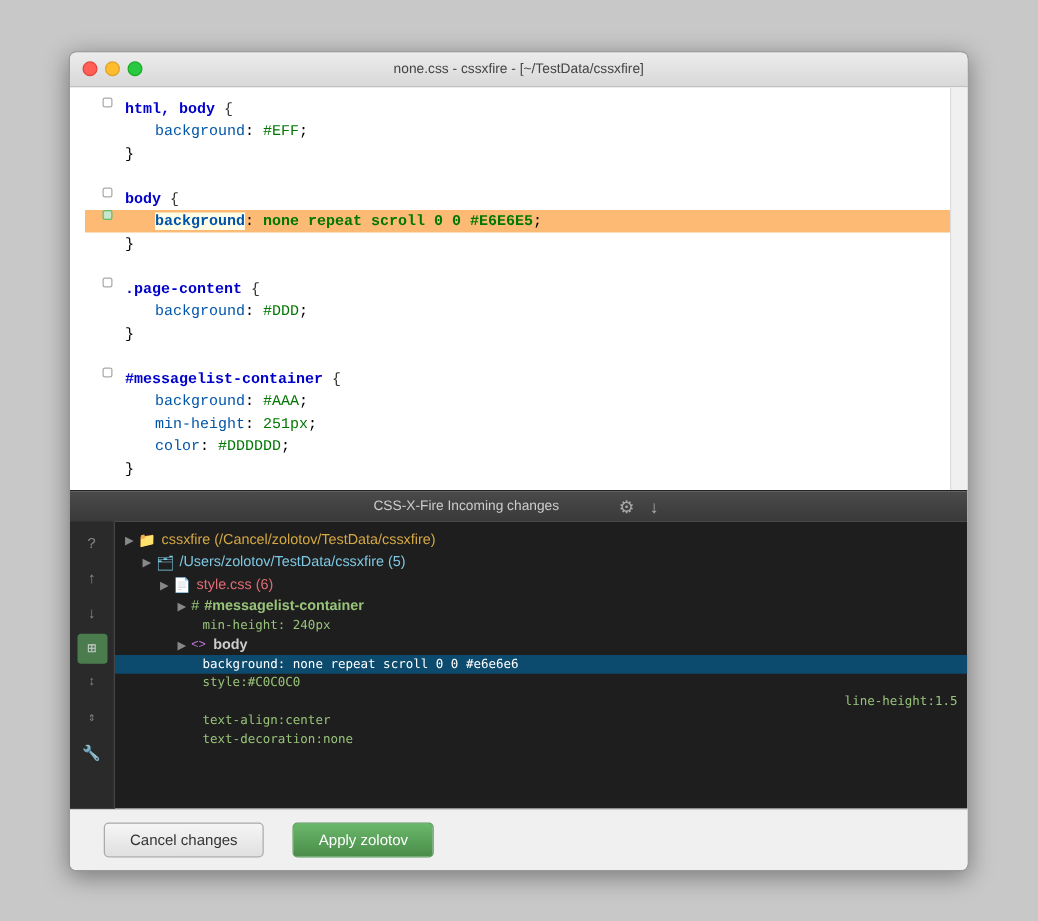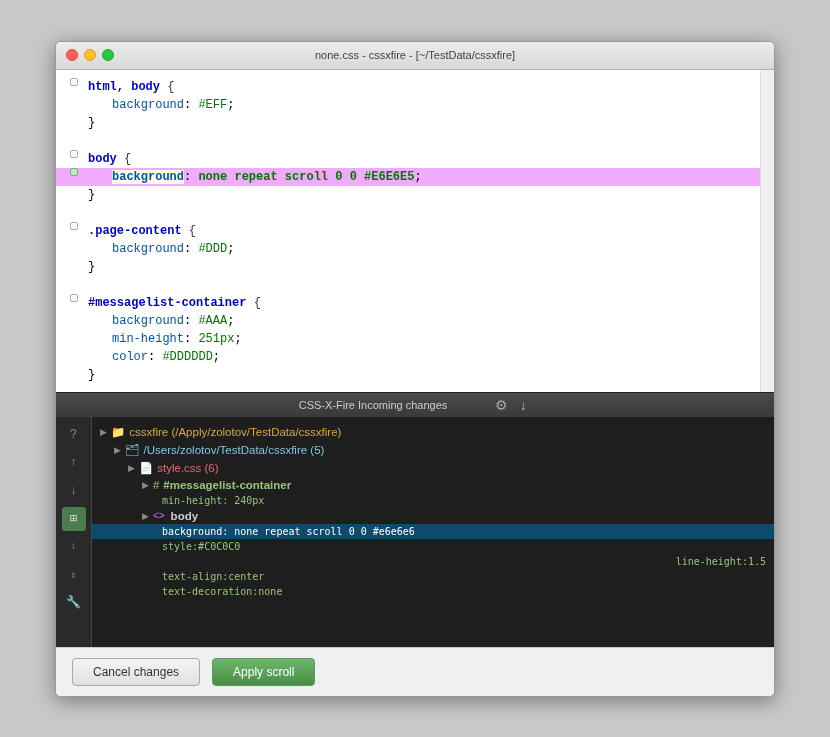--- a/index.html
+++ b/index.html
@@ -53,36 +53,36 @@
       font-size: 11px;
       color: #444;
       font-family: -apple-system, BlinkMacSystemFont, sans-serif;
       white-space: nowrap;
     }
 
     
     .editor-area {
       background: #ffffff;
       min-height: 290px;
-      padding: 8px 0;
+      padding: 8px 12px;
       overflow: hidden;
       position: relative;
     }
 
     .code-line {
       display: flex;
       align-items: flex-start;
       font-size: 12px;
       line-height: 18px;
       padding: 0 0 0 8px;
       min-height: 18px;
     }
 
     .code-line.highlighted {
-      background: #f0abfc;
+      background: #fdba74;
       justify-content: center;
     }
 
     .gutter {
       width: 20px;
       min-width: 20px;
       display: flex;
       align-items: center;
       justify-content: center;
       margin-right: 4px;
@@ -238,20 +238,21 @@
     }
     .btn {
       padding: 6px 20px;
       font-size: 12px;
       font-family: -apple-system, BlinkMacSystemFont, sans-serif;
       border-radius: 4px;
       cursor: pointer;
       border: 1px solid #aaa;
       background: linear-gradient(to bottom, #f5f5f5, #e0e0e0);
       color: #333;
+      margin-left: 11px;
     }
     .btn.primary {
       border-color: #5a9a5a;
       background: linear-gradient(to bottom, #6ab86a, #4a8c4a);
       color: #fff;
     }
   </style>
 </head>
 <body>
 
@@ -405,21 +406,21 @@
       <div class="sidebar-icon" style="font-size:10px;">↕</div>
       <div class="sidebar-icon" style="font-size:10px;">⇕</div>
       <div class="sidebar-icon">🔧</div>
     </div>
 
     <div class="panel-tree">
 
       <div class="tree-item" style="padding-left:8px;">
         <span class="arrow">▶</span>
         <span class="icon-folder">📁</span>
-        <span style="color:#d4a843;">cssxfire (/Apply/zolotov/TestData/cssxfire)</span>
+        <span style="color:#d4a843;">cssxfire (/Cancel/zolotov/TestData/cssxfire)</span>
       </div>
 
       <div class="tree-item" style="padding-left:22px;">
         <span class="arrow">▶</span>
         <span class="icon-file">🗂</span>
         <span style="color:#7ec8e3;">/Users/zolotov/TestData/cssxfire (5)</span>
       </div>
 
       <div class="tree-item" style="padding-left:36px;">
         <span class="arrow">▶</span>
@@ -460,15 +461,15 @@
       </div>
 
       <div class="tree-property" style="padding-left:70px; color:#98c379;">
         text-decoration:none
       </div>
     </div>
   </div>
 
   <div class="buttons-bar">
     <button class="btn">Cancel changes</button>
-    <button class="btn primary">Apply scroll</button>
+    <button class="btn primary">Apply zolotov</button>
   </div>
 </div>
 
 </body></html>

